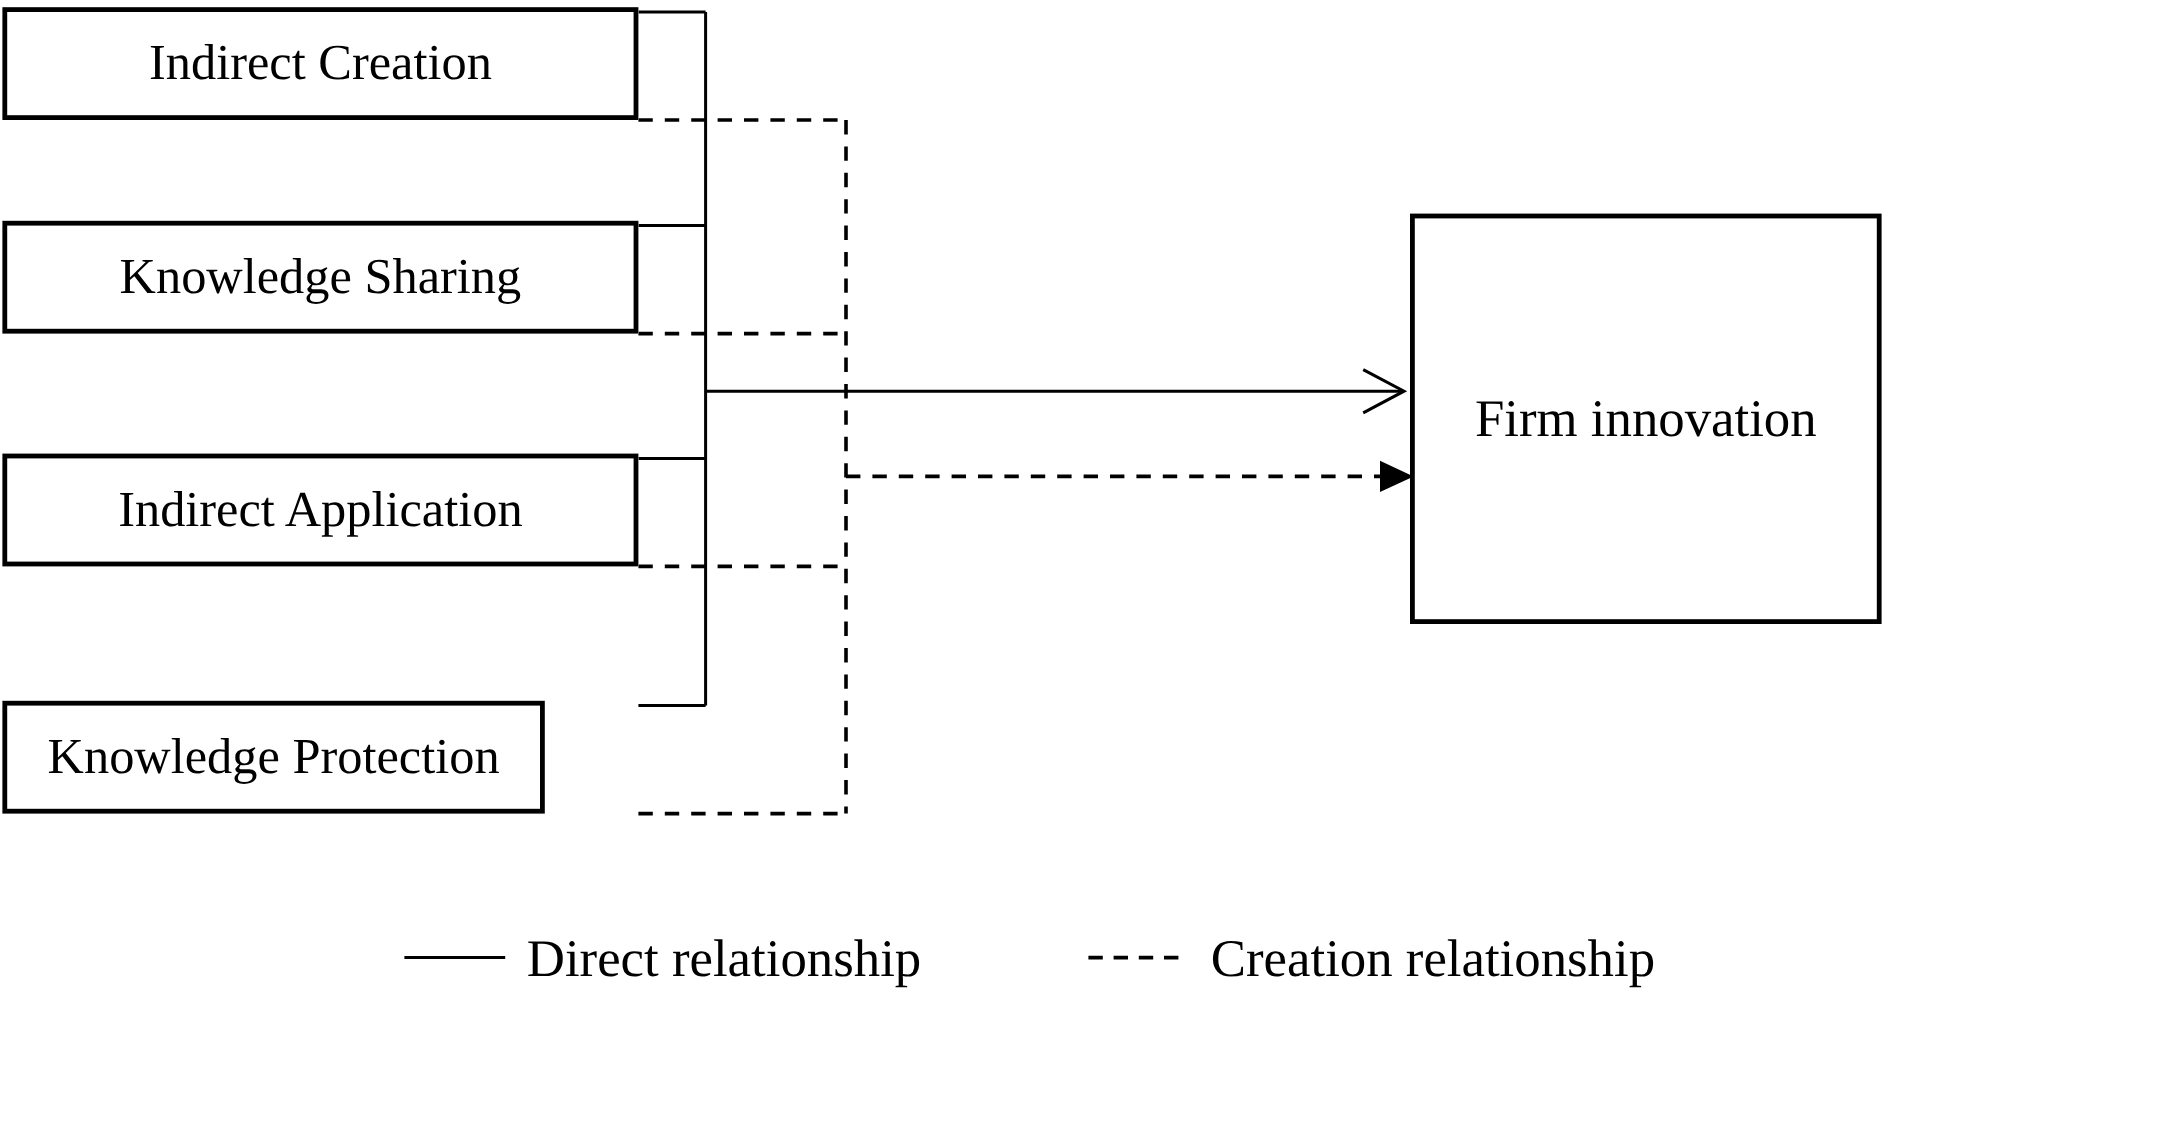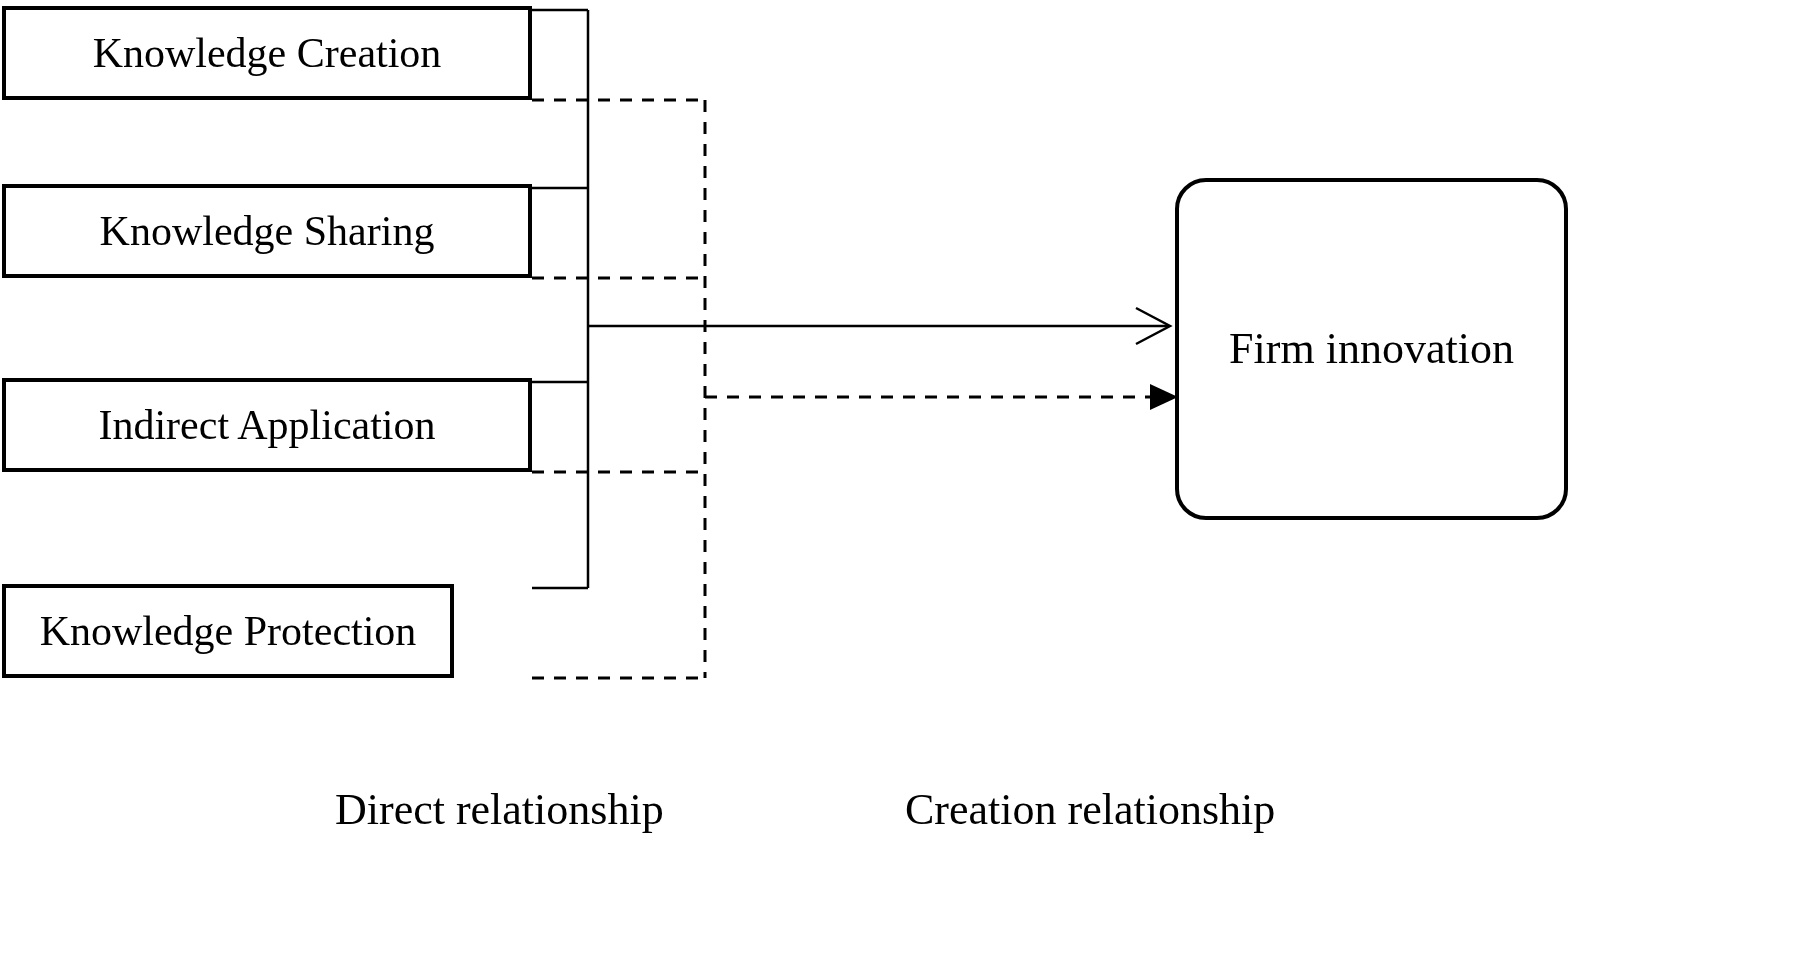--- a/index.html
+++ b/index.html
@@ -33,38 +33,37 @@
     text-align: center;
     font-size: 42px;
     line-height: 1.1;
     z-index: 2;
   }
 
   .node-left-1 { left: 2px;    top: 6px;   width: 530px; height: 94px; }
   .node-left-2 { left: 2px;    top: 184px; width: 530px; height: 94px; justify-content: center; }
   .node-left-3 { left: 2px;    top: 378px; width: 530px; height: 94px; }
   .node-left-4 { left: 2px;    top: 584px; width: 452px; height: 94px; }
-  .node-right  { left: 1175px; top: 178px; width: 393px; height: 342px; font-size: 44px; border-radius: 31px; }
+  .node-right  { left: 1175px; top: 178px; width: 393px; height: 342px; font-size: 44px; }
 
   .legend {
     position: absolute;
     left: 0;
     top: 768px;
     width: 1817px;
     height: 70px;
     z-index: 2;
   }
 
   .legend-item {
     position: absolute;
     display: flex;
     align-items: center;
     gap: 16px;
     height: 60px;
-    flex-direction: column;
   }
 
   .legend-item-direct   { left: 335px; top: 0; }
   .legend-item-indirect { left: 905px; top: 0; }
 
   .legend-label {
     font-size: 44px;
     white-space: nowrap;
   }
 
@@ -92,21 +91,21 @@
       <path d="M532 278 H705"></path>
       <path d="M532 472 H705"></path>
       <path d="M532 678 H705"></path>
       <path d="M705 100 V678"></path>
       <path d="M705 397 H1150"></path>
     </g>
     <polygon points="1150,384 1178,397 1150,410" fill="#000000"></polygon>
   </svg>
 
   <div class="node node-left-1">
-    <span>Knowledge Creation</span>
+    <span>Indirect Creation</span>
   </div>
 
   <div class="node node-left-2">
     <span>Knowledge Sharing</span>
   </div>
 
   <div class="node node-left-3">
     <span>Indirect Application</span>
   </div>
 

